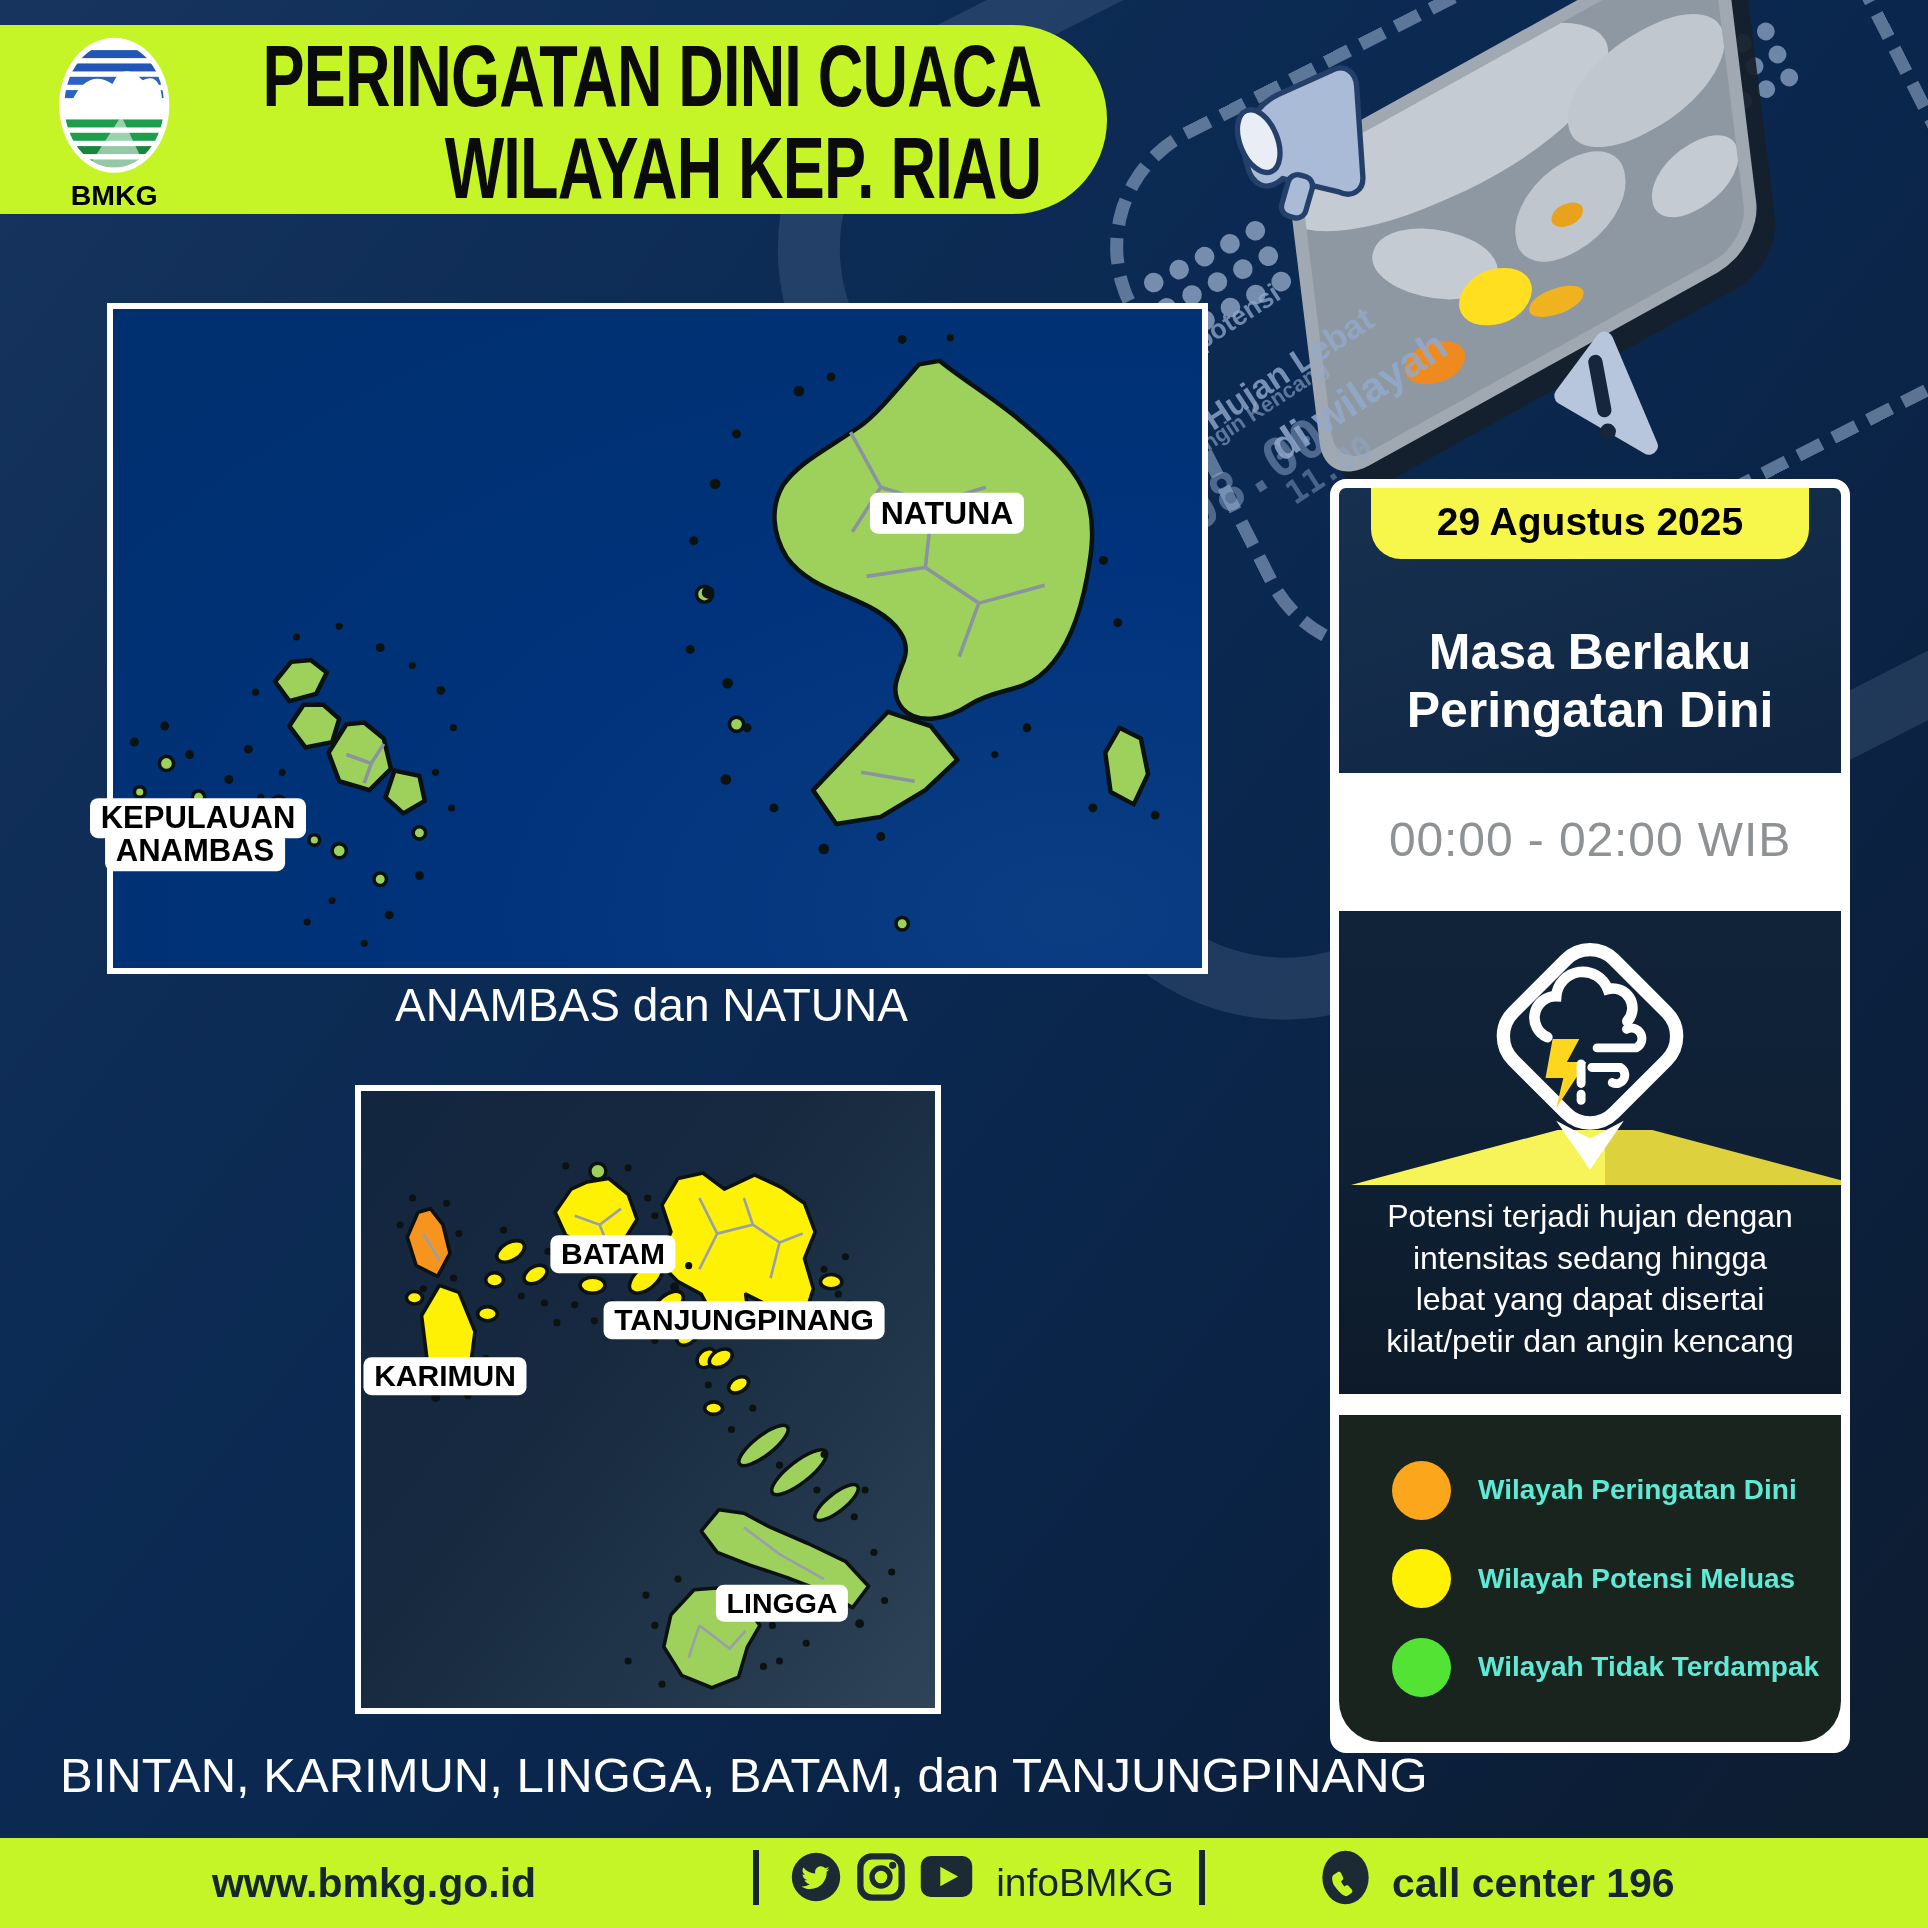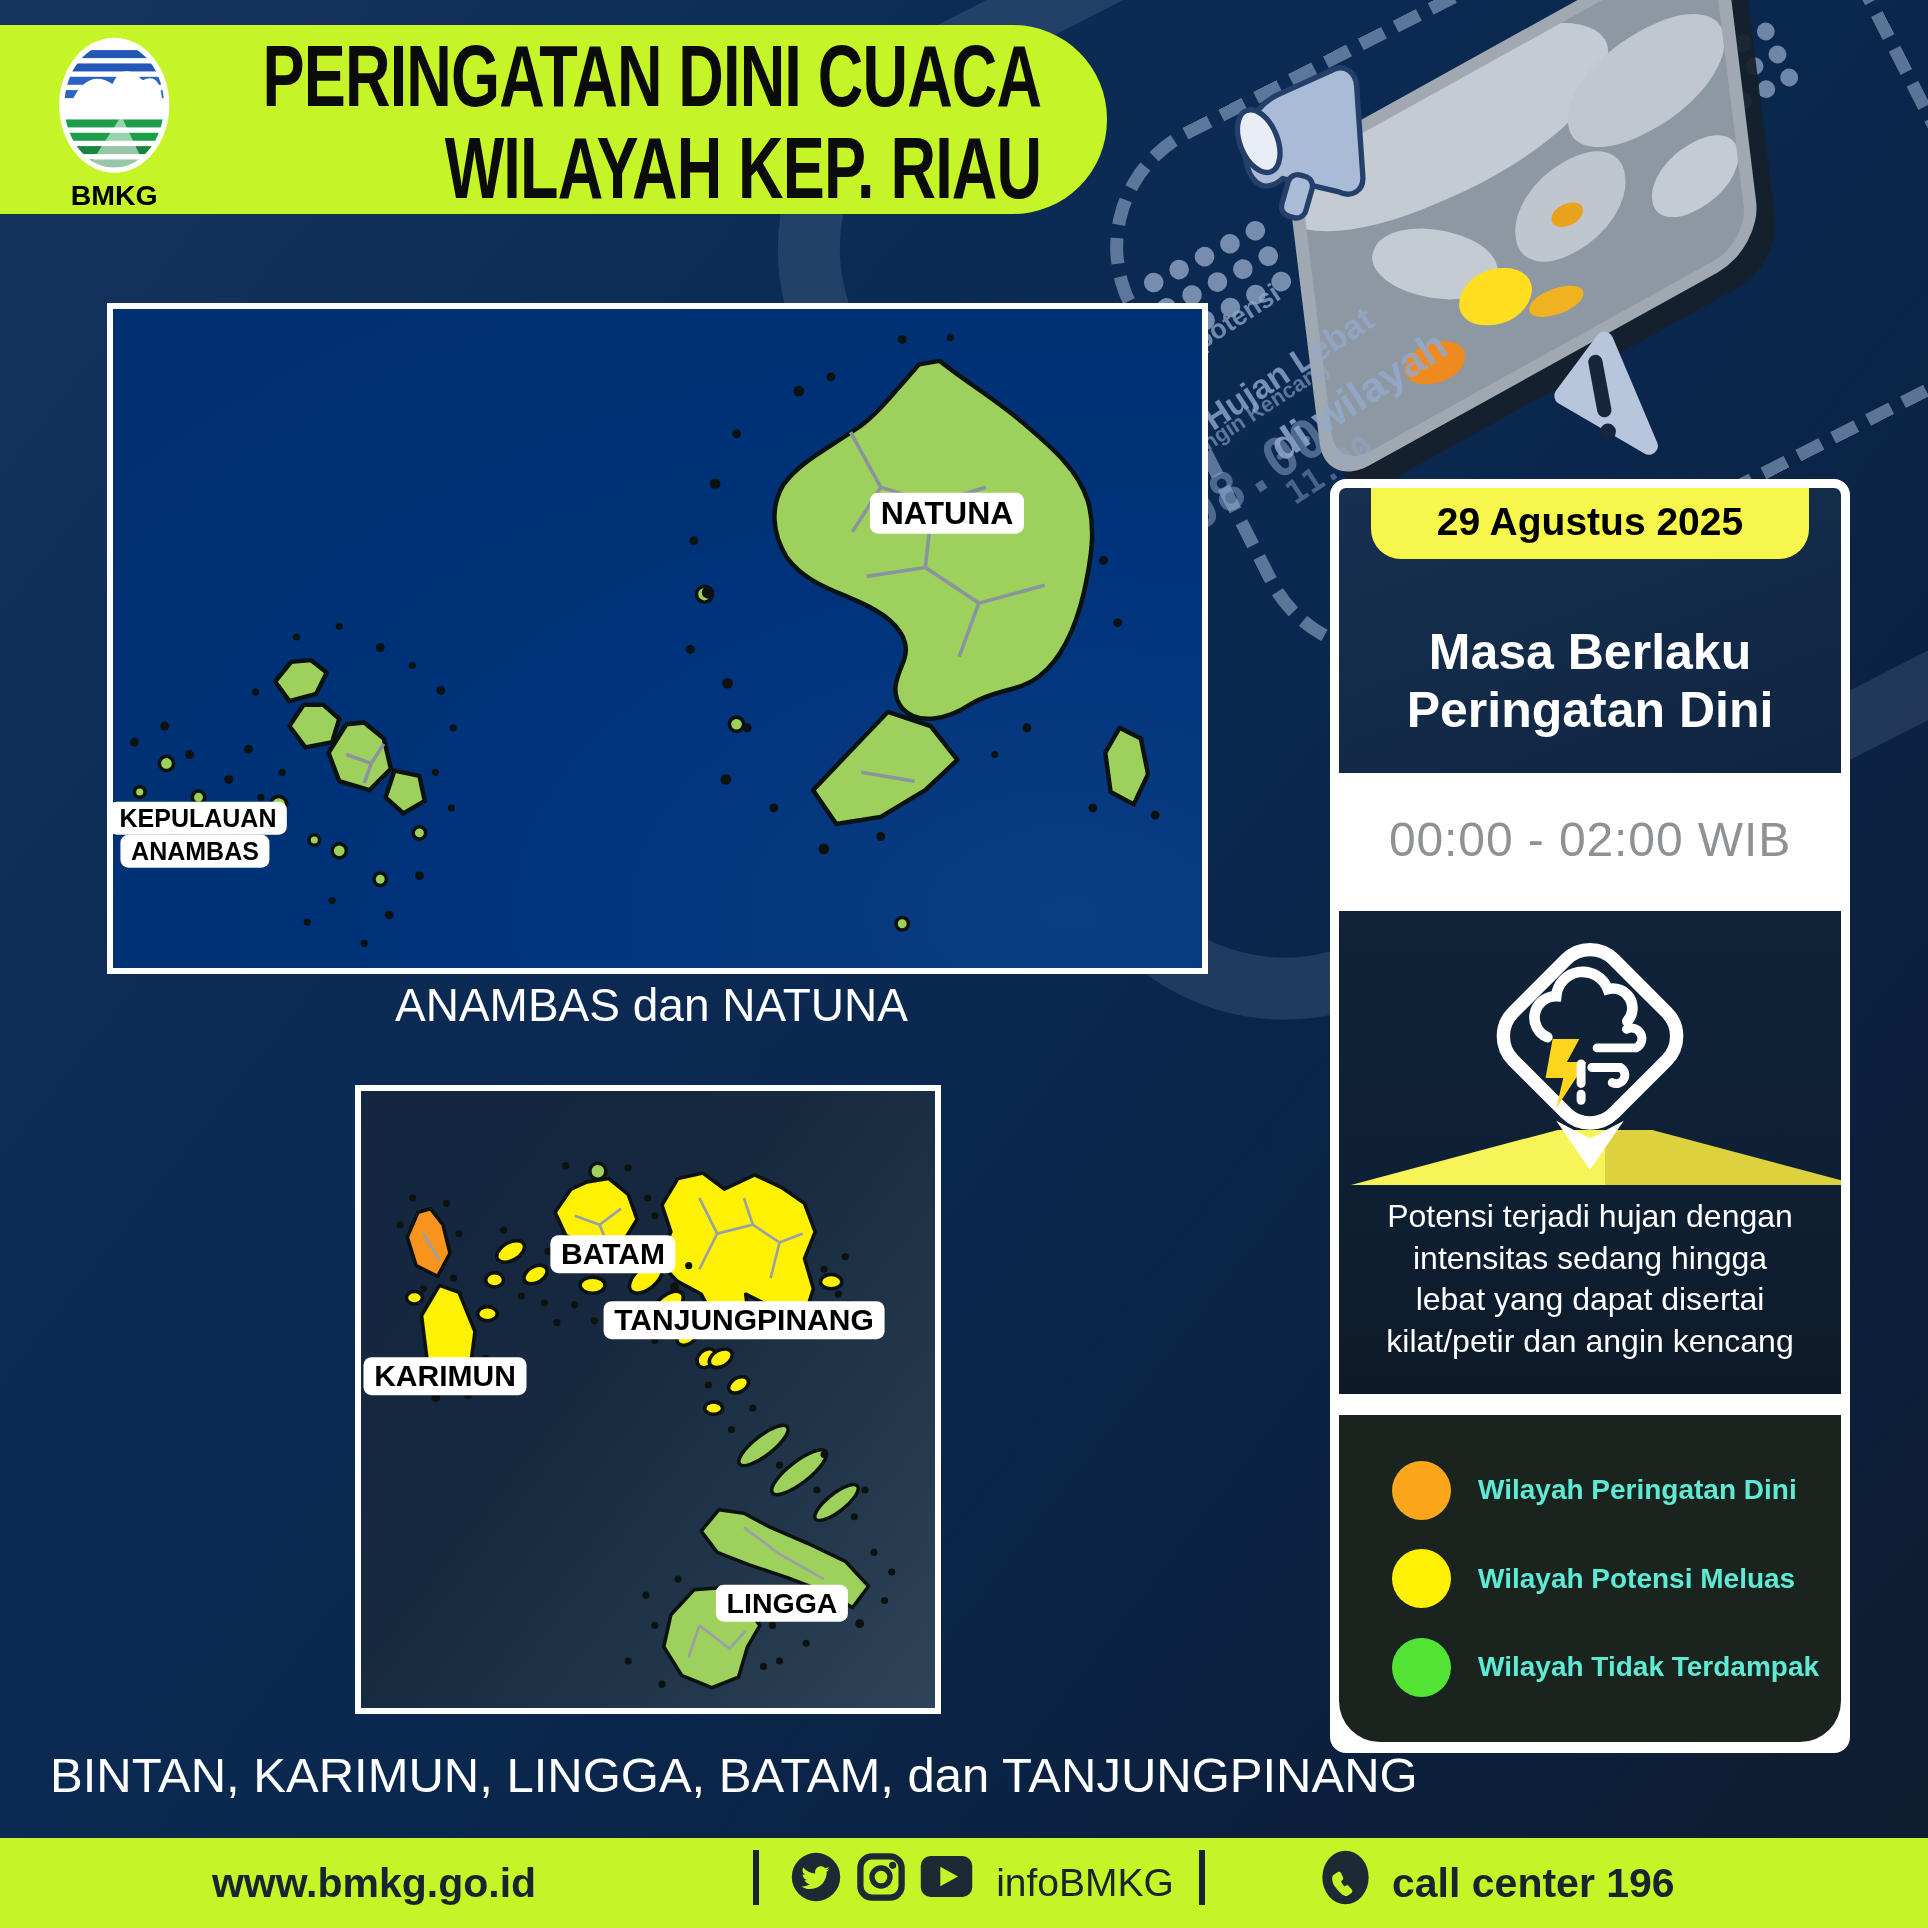--- a/index.html
+++ b/index.html
@@ -39,26 +39,26 @@
   
   .map-box{position:absolute;border:6.2px solid #fff;z-index:2;}
   .map1{left:107px;top:303px;width:1089px;height:659px;
     background:radial-gradient(120% 120% at 88% 92%, #0a3d82 0%, #00337c 45%, #00306f 100%);}
   .map2{left:355px;top:1085px;width:574px;height:617px;
     background:linear-gradient(128deg,#132640 0%,#16293f 42%,#23384d 76%,#304459 100%);}
   .map-inner{position:absolute;inset:0;}
   .pill{position:absolute;transform:translate(-50%,-50%);background:#fff;color:#000;
     border-radius:8px;padding:1.8px 10.7px;font-weight:600;white-space:nowrap;z-index:3;margin-top:30px;}
   .pill.natuna{font-size:32px;}
-  .pill.kep{font-size:25px;}
+  .pill.kep{font-size:31px;}
   .pill.b34{font-size:30px;}
   .pill.b32{font-size:28.5px;}
   .caption{position:absolute;color:#fff;z-index:2;font-weight:400;}
   .cap1{left:107px;top:978px;width:1089px;text-align:center;font-size:46px;}
-  .cap2{left:50px;top:1747px;font-size:49px;}
+  .cap2{left:60px;top:1747px;font-size:49px;}
   
   .panel{position:absolute;left:1330px;top:479px;width:520px;height:1274px;z-index:3;
     border:9.8px solid #fff;border-radius:16px;background:#fff;overflow:hidden;box-sizing:border-box;}
   .sec1{position:relative;width:100%;height:285px;
     background:linear-gradient(160deg,#17304f 0%,#122a48 60%,#0f2440 100%);}
   .datetab{position:absolute;left:50%;top:0;transform:translateX(-50%);width:438px;height:71px;
     background:#f7f64a;border-radius:0 0 30px 30px;color:#000;font-size:39px;font-weight:600;
     text-align:center;line-height:68px;}
   .validity{position:absolute;top:135px;width:100%;text-align:center;color:#fff;
     font-size:50px;line-height:1.16;font-weight:700;}

